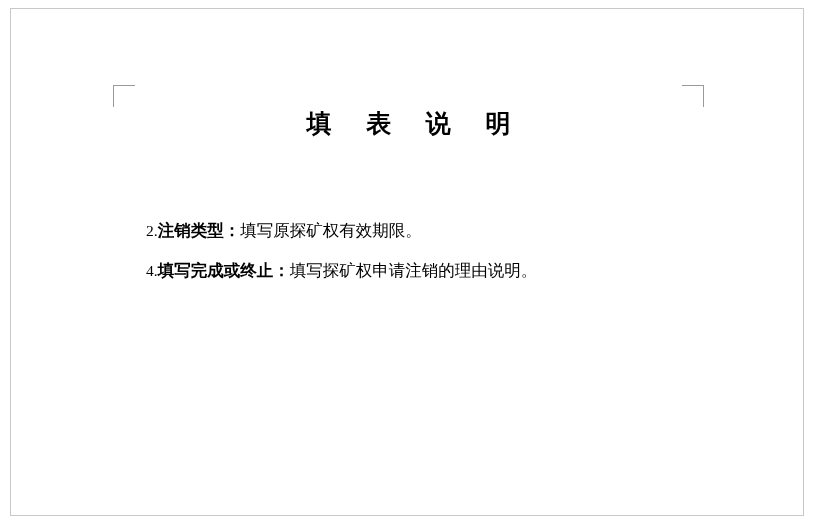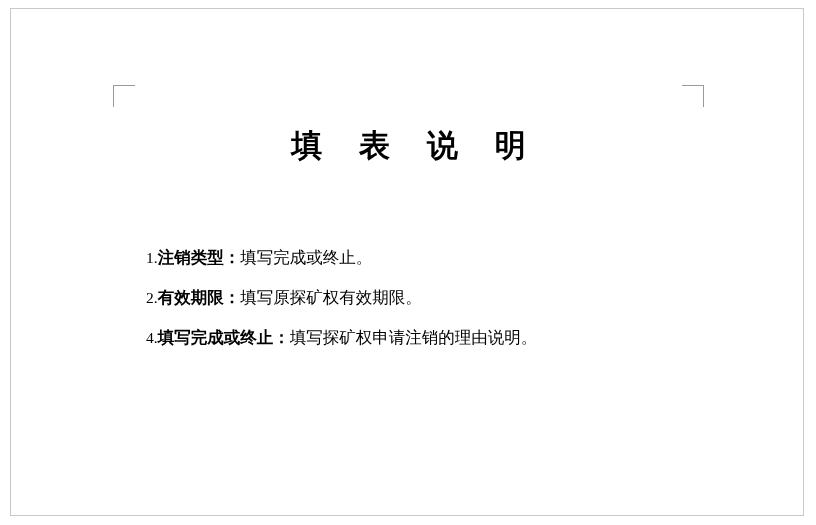--- a/index.html
+++ b/index.html
@@ -50,24 +50,24 @@
     border-top: 1px solid #9a9a9a;
   }
   .doc-body {
     position: absolute;
     left: 113px;
     top: 85px;
     width: 591px;
     height: 400px;
   }
   .doc-title {
-    margin-top: 40px;
+    margin-top: 22px;
     text-align: center;
     font-family: "DejaVu Serif", "Liberation Serif", serif;
-    font-size: 31px;
+    font-size: 25px;
     font-weight: bold;
     letter-spacing: 13px;
     color: #000000;
     text-indent: 13px;
   }
   .para-block {
     margin-top: 74px;
   }
   .para {
     font-family: "DejaVu Serif", "Liberation Serif", serif;
@@ -97,26 +97,23 @@
 
   <div class="crop-mark crop-tl"></div>
   <div class="crop-mark crop-tr"></div>
 
   <div class="doc-body">
 
     <div class="doc-title">填 表 说 明</div>
 
     <div class="para-block">
 
-      <p class="para">
-        <span class="num">1.</span><span class="lead">注销类型</span><span class="lead">：</span><span>填写完成或终止。</span>
-      </p>
 
       <p class="para">
-        <span class="num">2.</span><span class="lead">有效期限</span><span class="lead">：</span><span>填写原探矿权有效期限。</span>
+        <span class="num">2.</span><span class="lead">注销类型</span><span class="lead">：</span><span>填写原探矿权有效期限。</span>
       </p>
 
 
       <p class="para">
         <span class="num">4.</span><span class="lead">填写完成或终止</span><span class="lead">：</span><span>填写探矿权申请注销的理由说明。</span>
       </p>
 
     </div>
   </div>
 </div>

